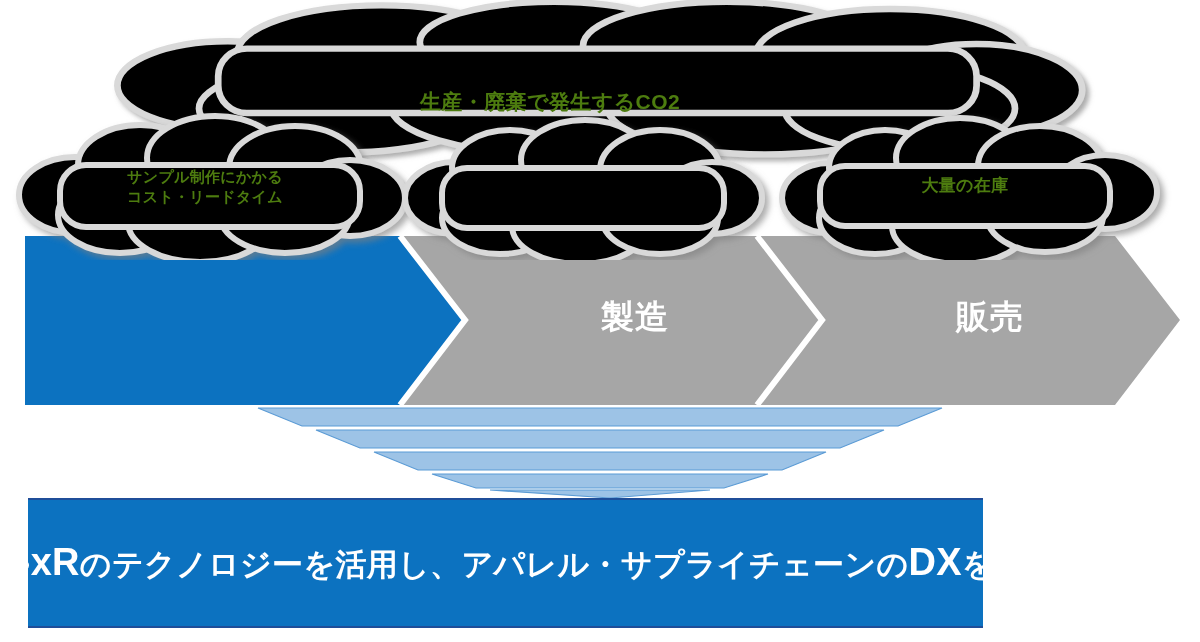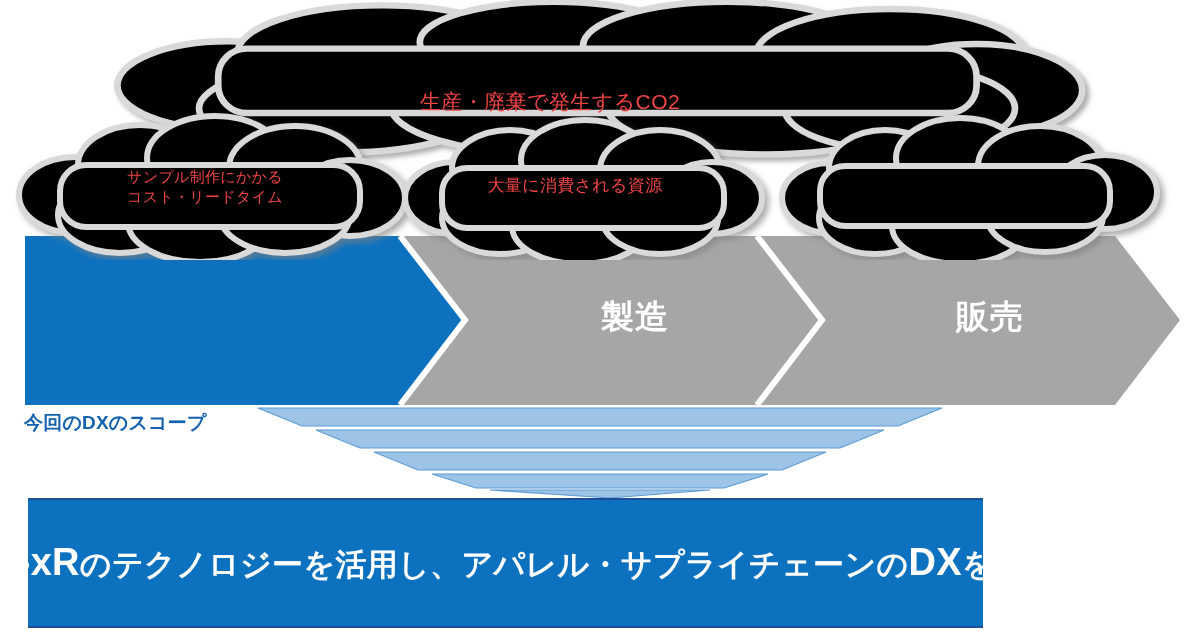--- a/index.html
+++ b/index.html
@@ -24,22 +24,22 @@
   #cloud-layer {
     position: absolute;
     left: 0; top: 0;
     width: 1200px; height: 260px;
     z-index: 5;
   }
   #cloud-layer svg { display: block; }
 
   .cloud-label {
     position: absolute;
-    color: #ef4444;
-    font-weight: normal;
+    color: #4d7c0f;
+    font-weight: bold;
     text-align: center;
     line-height: 1.35;
     white-space: pre-line;
     z-index: 7;
     pointer-events: none;
     letter-spacing: 0.02em;
   }
   #cloud-text-co2   { left: 330px; top: 88px;  width: 440px; font-size: 21px; }
   #cloud-text-cost  { left:  40px; top: 167px; width: 330px; font-size: 15px; }
   #cloud-text-res   { left: 425px; top: 175px; width: 300px; font-size: 17px; }
@@ -139,21 +139,20 @@
       <g stroke="#5B9BD5" stroke-width="1.2">
         <polygon points="8,4 692,4 648,22 52,22" fill="#9DC3E6"></polygon>
         <polygon points="66,26 634,26 590,44 110,44" fill="#9DC3E6"></polygon>
         <polygon points="124,48 576,48 532,66 168,66" fill="#9DC3E6"></polygon>
         <polygon points="182,70 518,70 474,84 226,84" fill="#9DC3E6"></polygon>
         <polygon points="240,86 460,86 360,94" fill="#9DC3E6"></polygon>
       </g>
     </svg>
   </div>
 
-  <div id="scope-note">今回のDXのスコープ</div>
 
   <div id="cloud-layer">
     <svg width="1200" height="260" viewBox="0 0 1200 260" xmlns="http://www.w3.org/2000/svg">
       <defs>
         <filter id="cloudShadow" x="-20%" y="-20%" width="150%" height="150%">
           <feDropShadow dx="4" dy="4" stdDeviation="3" flood-color="#808080" flood-opacity="0.65"></feDropShadow>
         </filter>
 
         <g id="cloudBlobBig">
           <ellipse cx="180" cy="95" rx="115" ry="48"></ellipse>
@@ -216,19 +215,19 @@
           <ellipse cx="1045" cy="216" rx="58" ry="36"></ellipse>
           <rect x="820" y="166" width="290" height="60" rx="25"></rect>
         </g>
       </g>
     </svg>
   </div>
 
   <div class="cloud-label" id="cloud-text-co2">生産・廃棄で発生するCO2</div>
   <div class="cloud-label" id="cloud-text-cost">サンプル制作にかかる
 コスト・リードタイム</div>
-  <div class="cloud-label" id="cloud-text-res">大量に消費される資源</div>
+  <div class="cloud-label" id="cloud-text-stock">大量の在庫</div>
 
   <div id="bottom-banner">
     <div id="banner-text"><span class="big">5G</span><span class="sm">や</span><span class="big">xR</span><span>のテクノロジーを活用し、アパレル・サプライチェーンの</span><span class="big">DX</span><span>を支援</span></div>
   </div>
 
 </div>
 
 </body></html>

